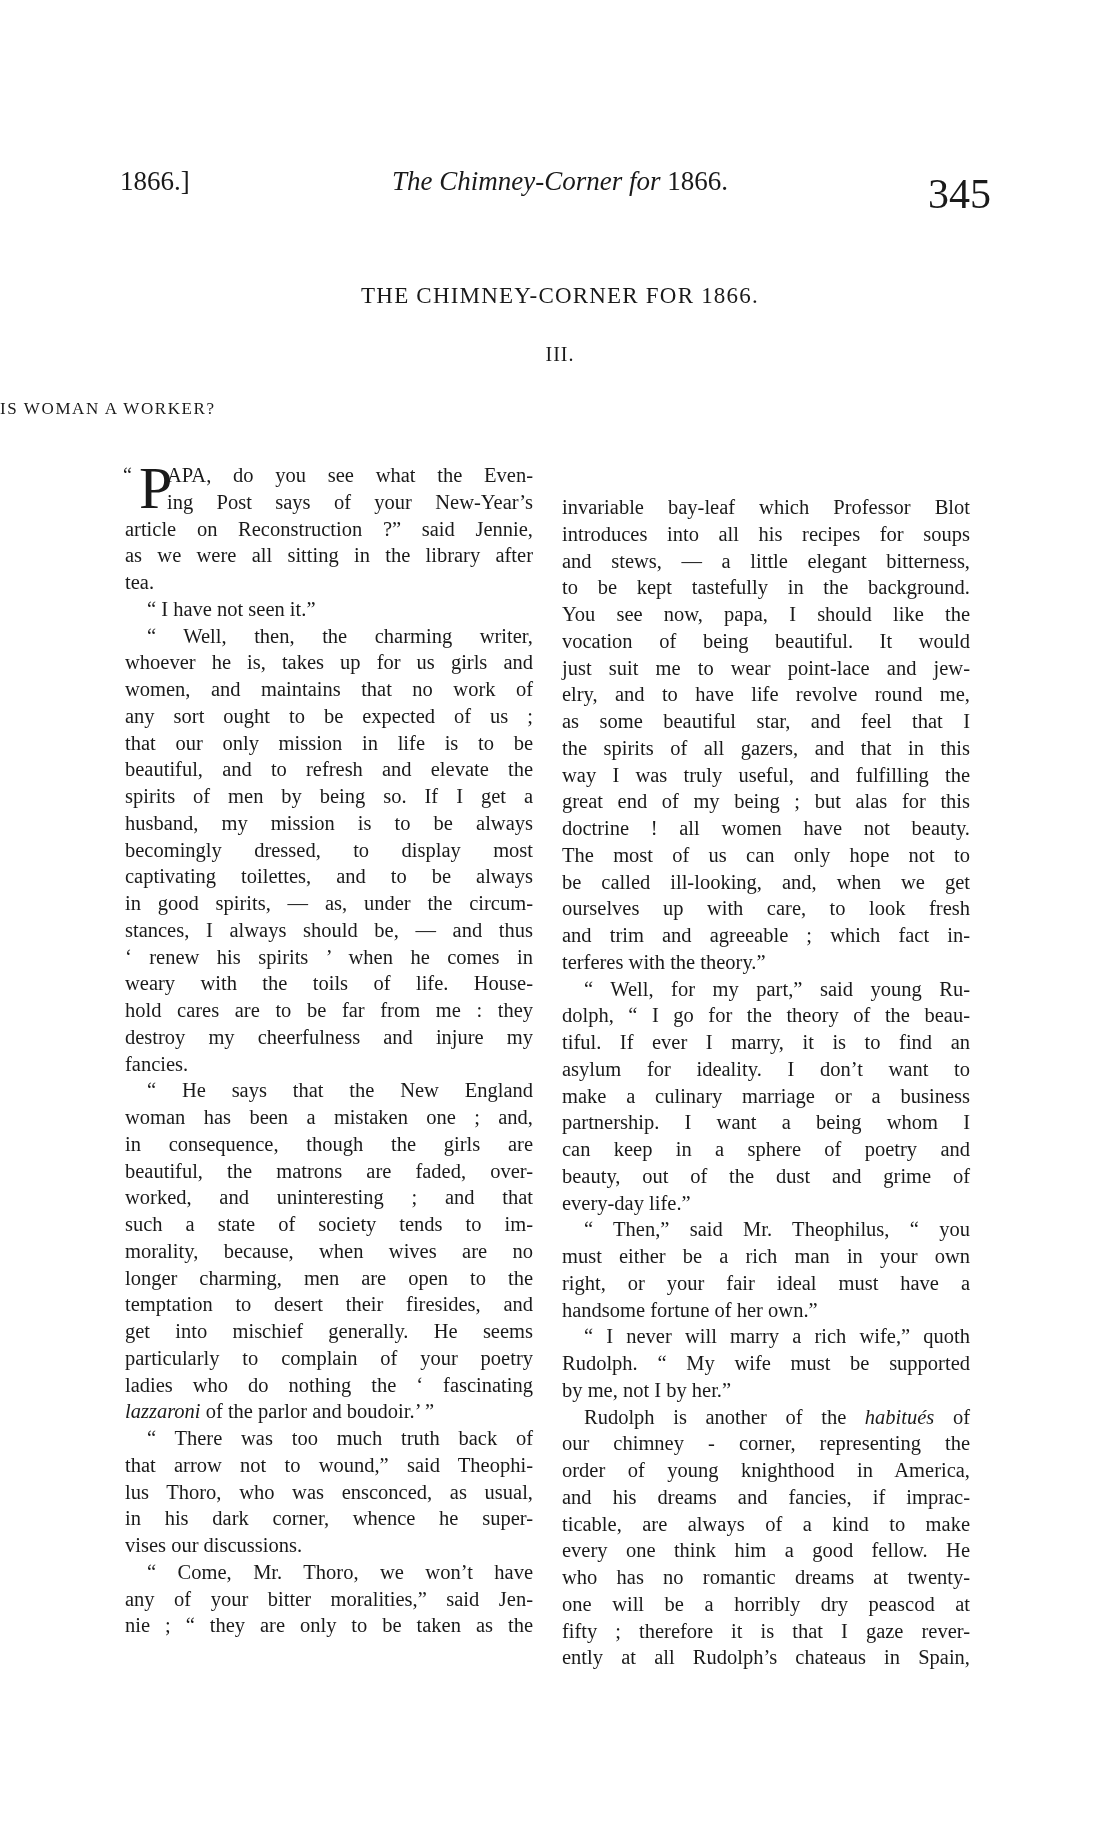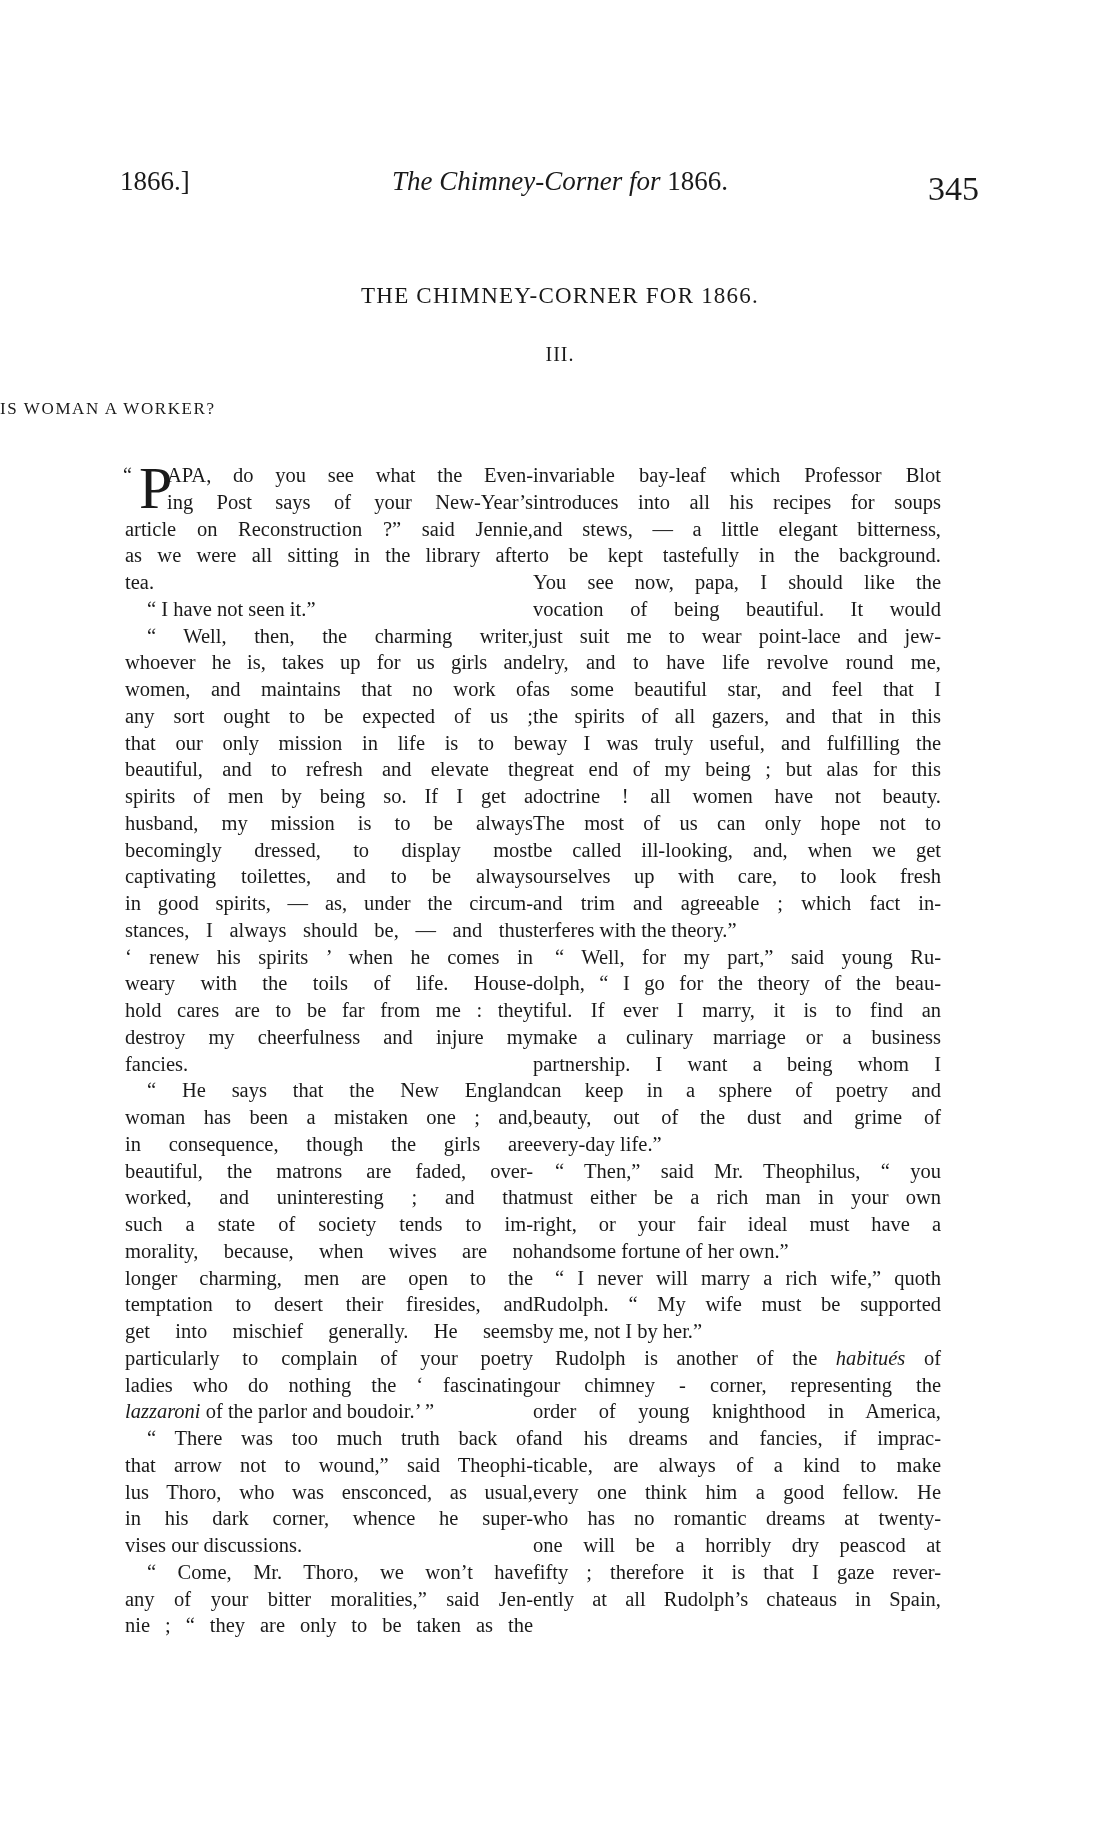--- a/index.html
+++ b/index.html
@@ -3,30 +3,30 @@
 <meta charset="utf-8">
 <style>
   html, body { margin: 0; padding: 0; background: #ffffff; }
   body { width: 1120px; height: 1837px; position: relative; overflow: hidden;
          font-family: "Liberation Serif", "DejaVu Serif", serif; color: #1a1a1a; }
   .running-head { position: absolute; top: 160px; left: 0; width: 1016px; height: 40px; }
   .rh-left { position: absolute; left: 120px; top: 6px; font-size: 27px; }
   .rh-center { position: absolute; left: 0; width: 1120px; top: 6px; text-align: center;
                font-size: 27px; font-style: italic; }
   .rh-center .upright { font-style: normal; }
-  .rh-right { position: absolute; left: 928px; top: 10px; font-size: 34px; }
+  .rh-right { position: absolute; left: 928px; top: 10px; font-size: 42px; }
   .title { position: absolute; top: 283px; left: 0; width: 1120px; text-align: center;
            font-size: 23px; letter-spacing: 1.2px; }
   .numeral { position: absolute; top: 343px; left: 0; width: 1120px; text-align: center;
              font-size: 20px; letter-spacing: 1px; }
   .subtitle { position: absolute; top: 399px; left: 0; width: 1120px; 
               font-size: 17px; letter-spacing: 1.6px; }
   .column { position: absolute; top: 462px; width: 408px; }
   .col-left { left: 125px; }
-  .col-right { left: 533px; }
+  .col-right { left: 562px; margin-top: 32px; }
   .line { height: 26.75px; line-height: 26.75px; font-size: 20.5px; white-space: nowrap;
           text-align: justify; text-align-last: justify; }
   .line.last { text-align-last: left; }
   .line.indent { padding-left: 22px; }
   .line.dropcap-indent { padding-left: 42px; }
   .dropcap-quote { position: absolute; left: -2px; top: 2px; font-size: 20px; }
   .dropcap-letter { position: absolute; left: 14px; top: -4px; font-size: 60px; line-height: 60px; }
   em { font-style: italic; }
 </style>
 </head>
@@ -111,20 +111,21 @@
   <div class="line">great end of my being ; but alas for this</div>
   <div class="line">doctrine ! all women have not beauty.</div>
   <div class="line">The most of us can only hope not to</div>
   <div class="line">be called ill-looking, and, when we get</div>
   <div class="line">ourselves up with care, to look fresh</div>
   <div class="line">and trim and agreeable ; which fact in-</div>
   <div class="line last">terferes with the theory.”</div>
   <div class="line indent">“ Well, for my part,” said young Ru-</div>
   <div class="line">dolph, “ I go for the theory of the beau-</div>
   <div class="line">tiful.  If ever I marry, it is to find an</div>
+  <div class="line">asylum for ideality.  I don’t want to</div>
   <div class="line">make a culinary marriage or a business</div>
   <div class="line">partnership.  I want a being whom I</div>
   <div class="line">can keep in a sphere of poetry and</div>
   <div class="line">beauty, out of the dust and grime of</div>
   <div class="line last">every-day life.”</div>
   <div class="line indent">“ Then,” said Mr. Theophilus, “ you</div>
   <div class="line">must either be a rich man in your own</div>
   <div class="line">right, or your fair ideal must have a</div>
   <div class="line last">handsome fortune of her own.”</div>
   <div class="line indent">“ I never will marry a rich wife,” quoth</div>

